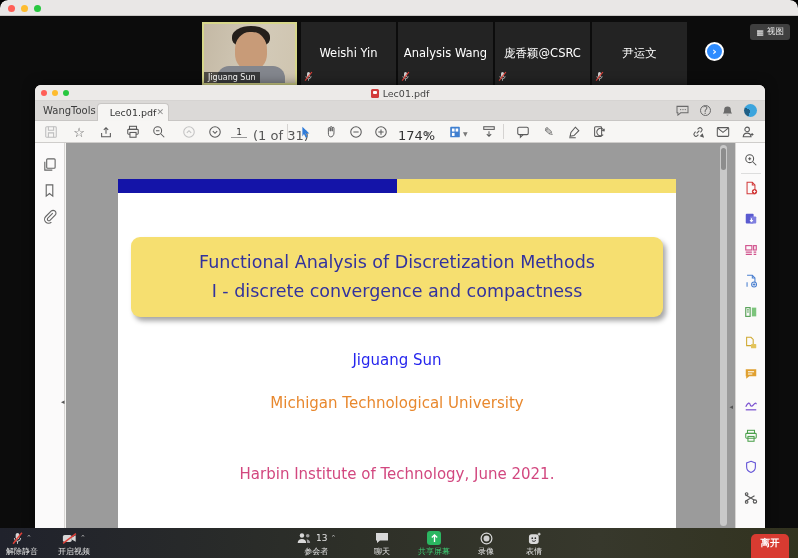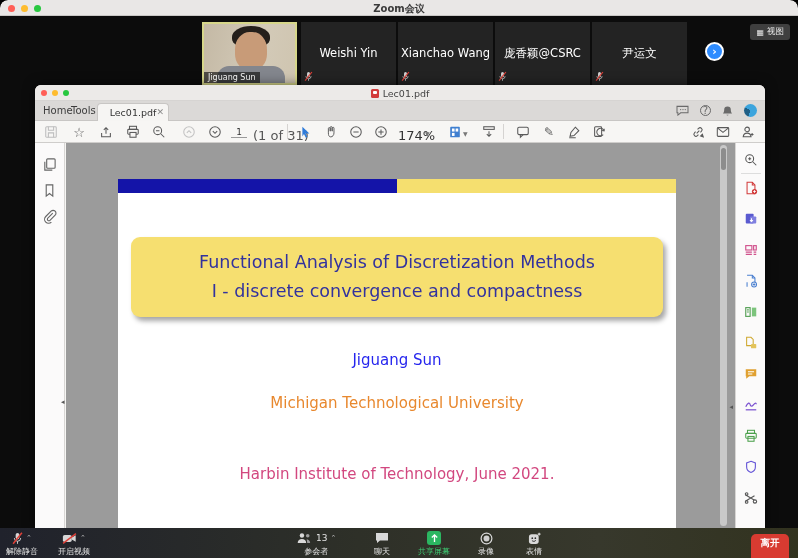--- a/index.html
+++ b/index.html
@@ -86,21 +86,20 @@
 <body>
 
 <div id="screen">
 
   <div class="zoom-titlebar">
     <div class="tl-dots">
       <div class="tl-dot tl-red"></div>
       <div class="tl-dot tl-yellow"></div>
       <div class="tl-dot tl-green"></div>
     </div>
-    <div class="zoom-title">Zoom会议</div>
   </div>
 
   <div class="video-strip">
 
 
     <div class="tile tile-video" style="left:202px">
       <div class="portrait-wall"></div>
       <div class="portrait-hair"></div>
       <div class="portrait-head"></div>
       <div class="portrait-shirt"></div>
@@ -113,21 +112,21 @@
         <svg width="9" height="11" viewBox="0 0 12 14">
             <rect x="4" y="1" width="4" height="7" rx="2" fill="#cfcfcf"></rect>
             <path d="M2.5 6.5a3.5 3.5 0 007 0" fill="none" stroke="#cfcfcf"></path>
             <line x1="6" y1="10" x2="6" y2="12.8" stroke="#cfcfcf"></line>
             <line x1="10.5" y1="1" x2="1.5" y2="12.5" stroke="#e04038" stroke-width="1.6"></line>
           </svg>
       </div>
     </div>
 
     <div class="tile" style="left:398px">
-      <div class="pname">Xianchao Wang</div>
+      <div class="pname">Analysis Wang</div>
       <div class="mic-badge">
         <svg width="9" height="11" viewBox="0 0 12 14">
             <rect x="4" y="1" width="4" height="7" rx="2" fill="#cfcfcf"></rect>
             <path d="M2.5 6.5a3.5 3.5 0 007 0" fill="none" stroke="#cfcfcf"></path>
             <line x1="6" y1="10" x2="6" y2="12.8" stroke="#cfcfcf"></line>
             <line x1="10.5" y1="1" x2="1.5" y2="12.5" stroke="#e04038" stroke-width="1.6"></line>
           </svg>
       </div>
     </div>
 
@@ -168,21 +167,21 @@
     <div class="pdf-titlebar">
       <div class="tl-dots" style="left:6px; top:5px; gap:5px">
         <div class="tl-dot tl-red" style="width:6px;height:6px"></div>
         <div class="tl-dot tl-yellow" style="width:6px;height:6px"></div>
         <div class="tl-dot tl-green" style="width:6px;height:6px"></div>
       </div>
       <div class="pdf-title"><span class="pdf-doc-glyph"></span><span>Lec01.pdf</span></div>
     </div>
 
     <div class="pdf-tabbar">
-      <div class="tab-label" style="left:8px">Home</div>
+      <div class="tab-label" style="left:8px">Wang</div>
       <div class="tab-label" style="left:36px">Tools</div>
       <div class="doc-tab">
         <span>Lec01.pdf</span>
         <span class="close-x">✕</span>
       </div>
       <div class="tabbar-icons">
         <span>
             <svg width="13" height="11" viewBox="0 0 14 12">
               <path d="M1 1.5h12v7H5l-3 2.5v-2.5H1z" fill="none" stroke="#6a6a6a" stroke-width="1.1"></path>
               <circle cx="5" cy="5" r=".7" fill="#6a6a6a"></circle>

